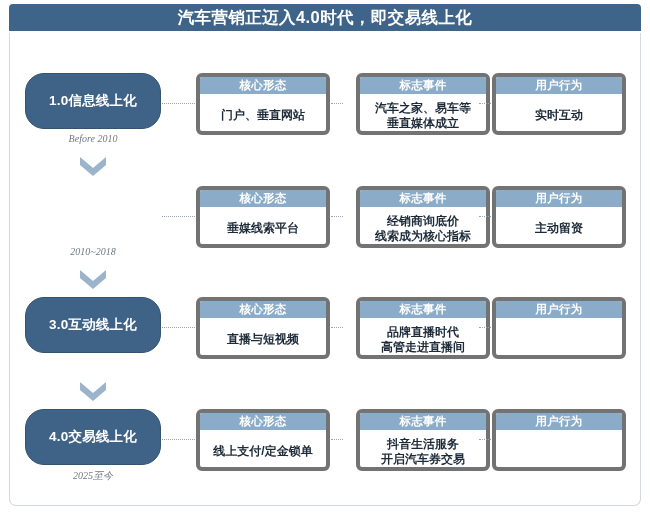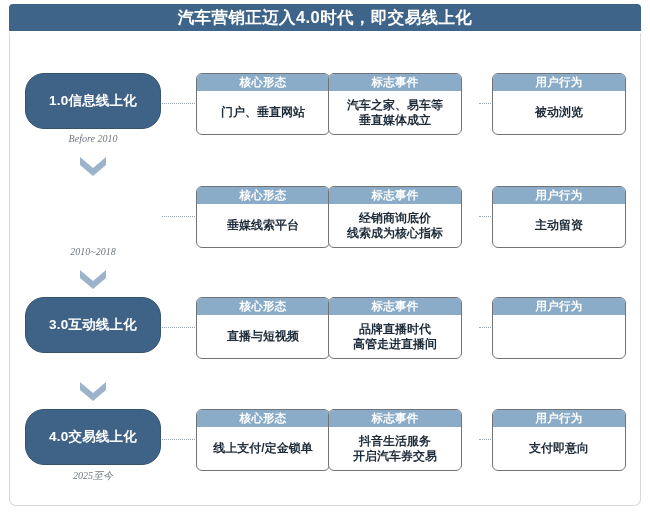--- a/index.html
+++ b/index.html
@@ -111,21 +111,21 @@
     height: 19px;
   }
   .chevron svg { display: block; }
 
   
   .card {
     position: absolute;
     top: 0;
     width: 134px;
     height: 62px;
-    border: 1px solid #737373;
+    border: 4px solid #737373;
     border-radius: 6px;
     background: #ffffff;
     box-sizing: border-box;
     overflow: hidden;
   }
   .card-head {
     height: 17px;
     background: #8bacc8;
     display: flex;
     align-items: center;
@@ -149,21 +149,21 @@
   .card-body-text {
     color: #1d2b39;
     font-size: 12px;
     font-weight: bold;
     line-height: 15px;
     text-align: center;
     white-space: pre-line;
   }
 
   .card-1 { left: 196px; }
-  .card-2 { left: 328px; }
+  .card-2 { left: 356px; }
   .card-3 { left: 492px; }
 
   
   .dots {
     position: absolute;
     top: 30px;
     height: 1px;
     border-top: 1px dotted #9aa5af;
   }
   .dots-a { left: 162px; width: 33px; }
@@ -207,21 +207,21 @@
 垂直媒体成立</span>
       </div>
     </div>
 
     <div class="dots dots-c"></div>
     <div class="card card-3">
       <div class="card-head">
         <span class="card-head-text">用户行为</span>
       </div>
       <div class="card-body">
-        <span class="card-body-text">被动浏览</span>
+        <span class="card-body-text">实时互动</span>
       </div>
     </div>
   </div>
 
   <div class="chevron" style="top:157px;">
     <svg width="26" height="19" viewBox="0 0 26 19">
       <path d="M0 0 L13 11 L26 0 L26 8 L13 19 L0 8 Z" fill="#9bb4cc"></path>
     </svg>
   </div>
 
@@ -331,19 +331,16 @@
         <span class="card-body-text">抖音生活服务
 开启汽车券交易</span>
       </div>
     </div>
 
     <div class="dots dots-c"></div>
     <div class="card card-3">
       <div class="card-head">
         <span class="card-head-text">用户行为</span>
       </div>
-      <div class="card-body">
-        <span class="card-body-text">支付即意向</span>
-      </div>
     </div>
   </div>
 
 </div>
 
 </body></html>

